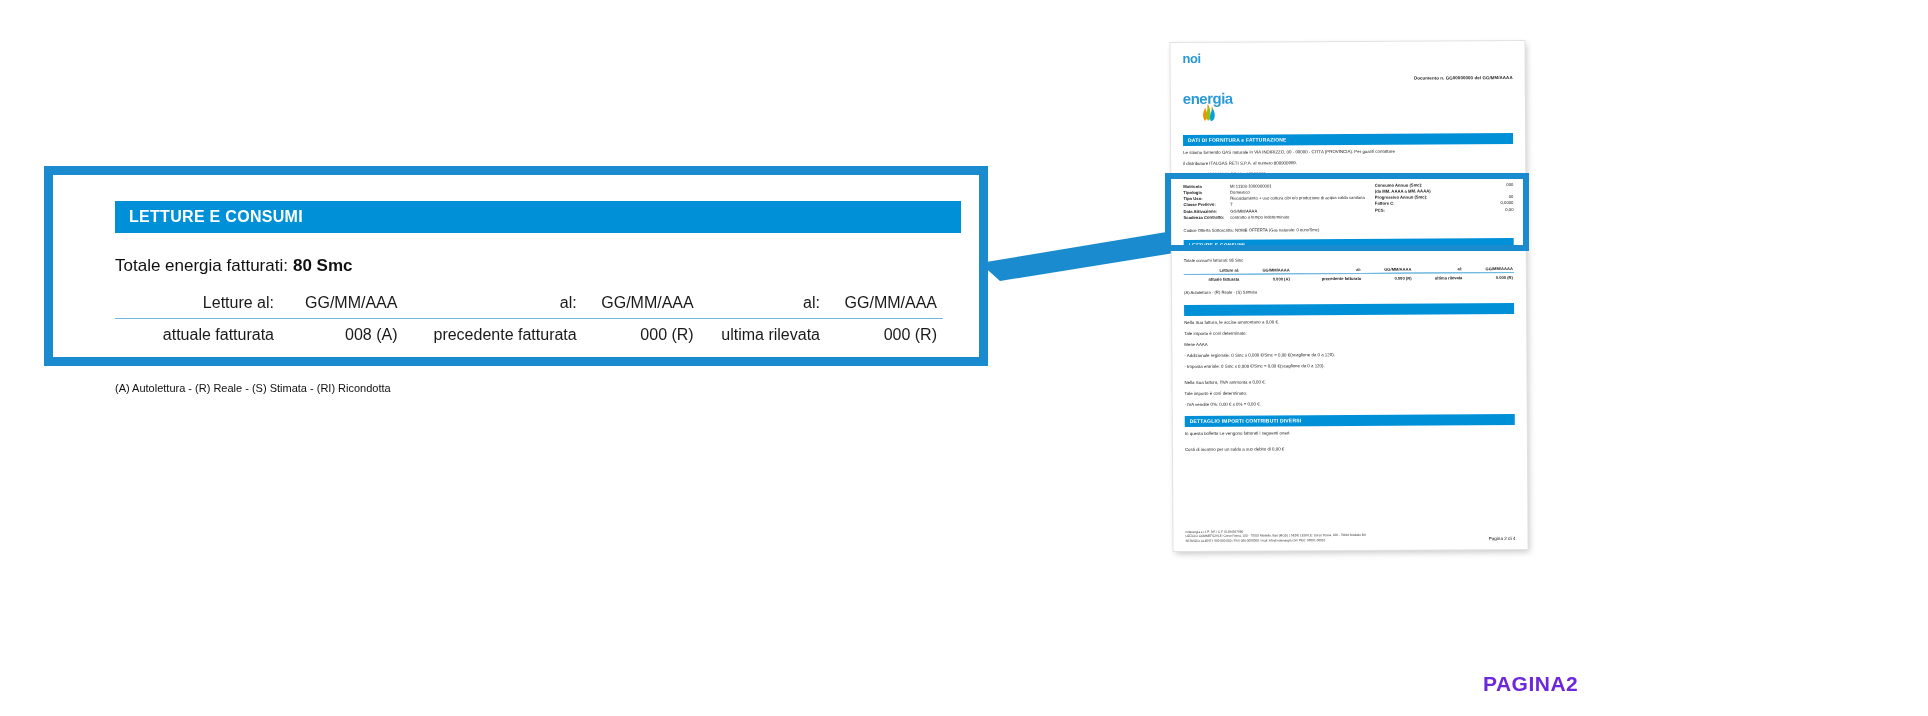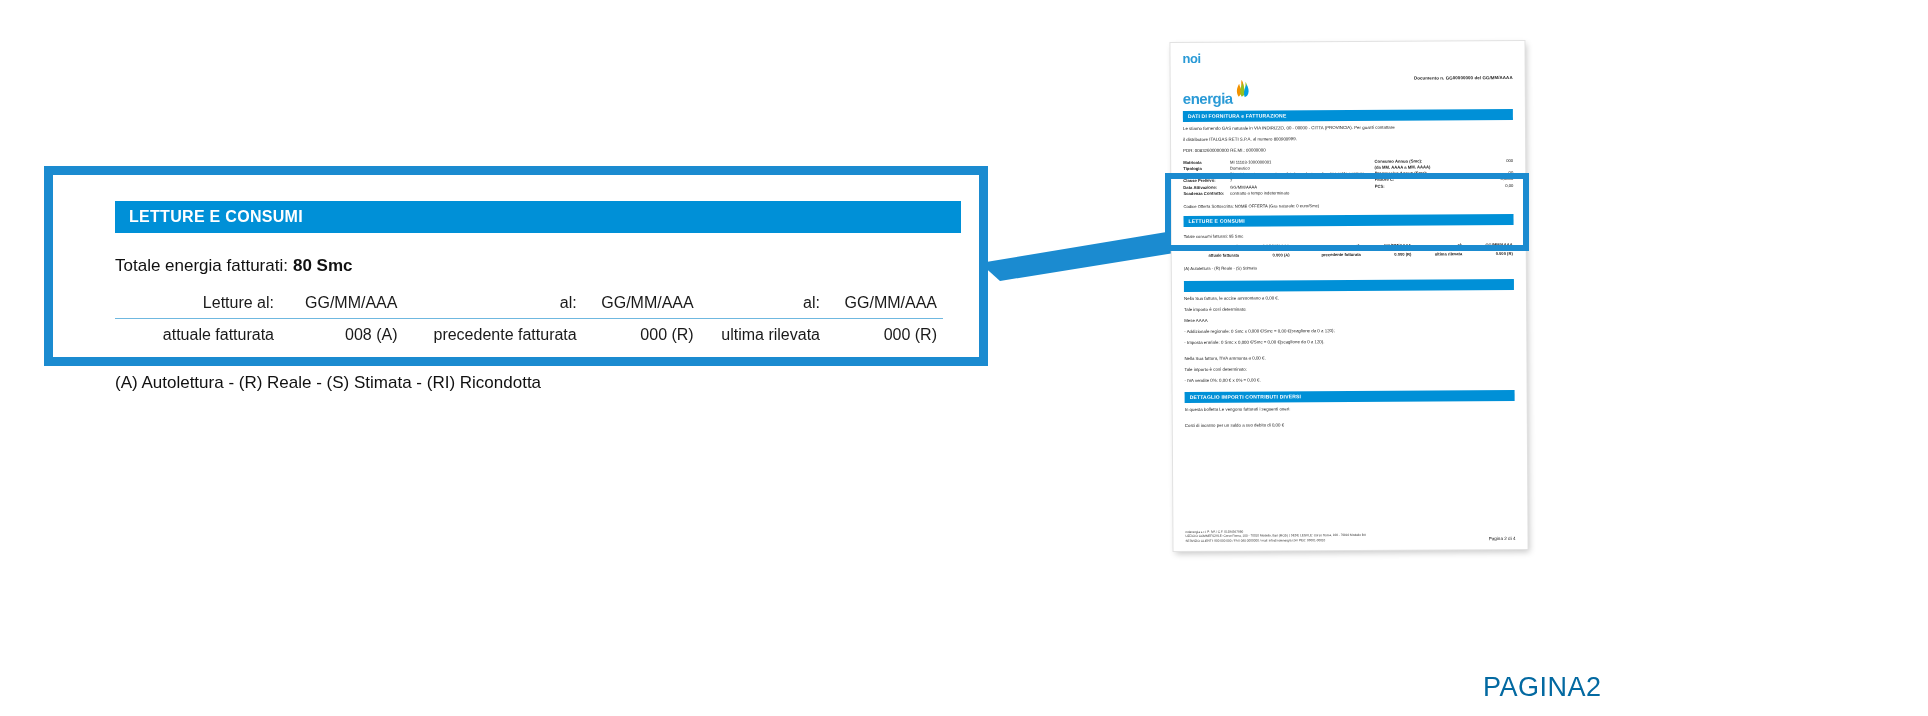--- a/index.html
+++ b/index.html
@@ -89,22 +89,22 @@
   table.letture .lbl { text-align: right; }
   table.letture .val { text-align: right; }
   .col-a  { width: 175px; }
   .col-b  { width: 128px; }
   .col-c  { width: 185px; }
   .col-d  { width: 120px; }
   .col-e  { width: 130px; }
   .col-f  { width: 120px; }
 
   .footnote {
-    margin-top: 26px;
-    font-size: 17px;
+    margin-top: 35px;
+    font-size: 11px;
     color: #111;
   }
 
   
   .doc-page {
     position: absolute;
     left: 1172px;
     top: 42px;
     width: 354px;
     height: 508px;
@@ -114,21 +114,21 @@
     overflow: hidden;
     transform: rotate(-0.35deg);
   }
   .doc-pad { padding: 10px 12px 0 12px; position: relative; }
 
   .doc-head {
     display: flex;
     align-items: flex-start;
     justify-content: space-between;
   }
-  .logo-wrap { display: flex; align-items: flex-end; }
+  .logo-wrap { display: flex; align-items: center; flex-direction: column; }
   .logo-text {
     font-size: 13px;
     line-height: 11px;
     font-weight: bold;
     color: #2a9ad6;
     letter-spacing: -.5px;
   }
   .logo-text .l1 { display:block; }
   .logo-text .l2 { display:block; font-size: 15px; margin-top: 29px; }
   .logo-mark { margin-left: 2px; margin-bottom: 2px; }
@@ -199,23 +199,23 @@
     align-items: flex-end;
   }
   .mini-foot-left { font-size: 3.1px; line-height: 4.4px; color: #333; }
   .mini-foot-right { font-size: 4.6px; color: #222; }
 
   
   .pagina-label {
     position: absolute;
     left: 1483px;
     top: 672px;
-    font-size: 27px;
-    font-weight: normal;
-    color: #0369a1;
+    font-size: 21px;
+    font-weight: bold;
+    color: #6d28d9;
     letter-spacing: .5px;
     z-index: 5;
   }
 </style>
 </head>
 <body>
 
 <svg class="connector" viewBox="0 0 530 110" preserveAspectRatio="none">
   <polygon points="0,78 470,0 530,0 530,14 20,96" fill="#1b8bd0"></polygon>
 </svg>

